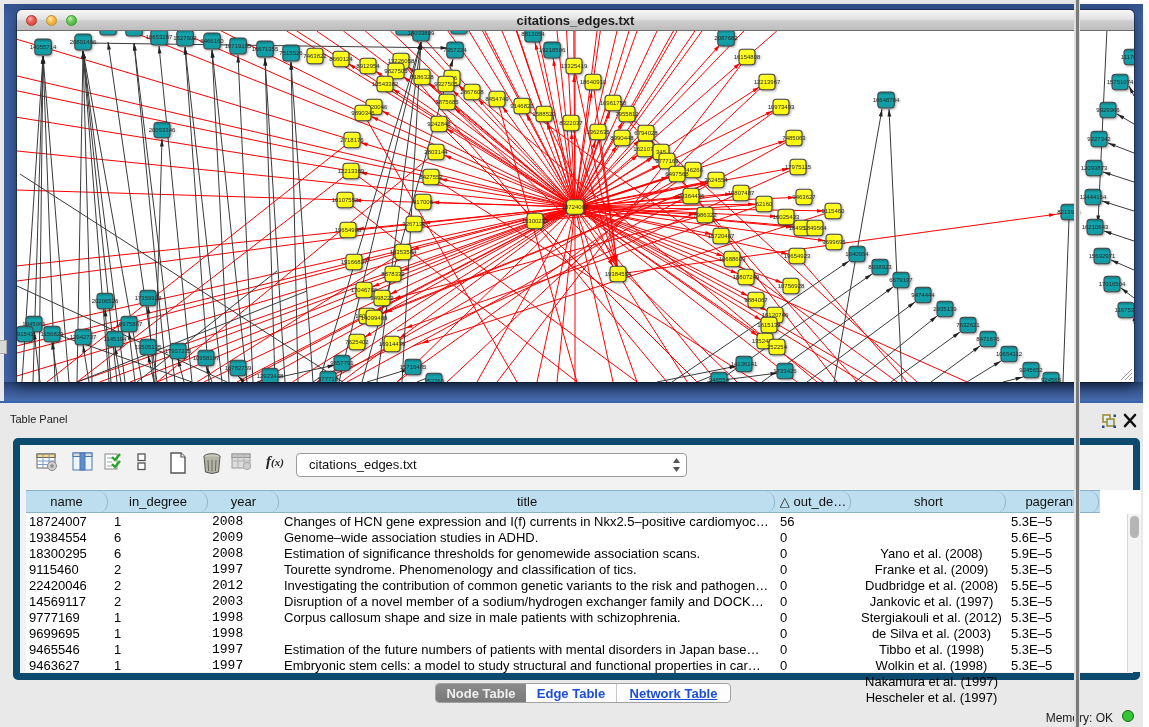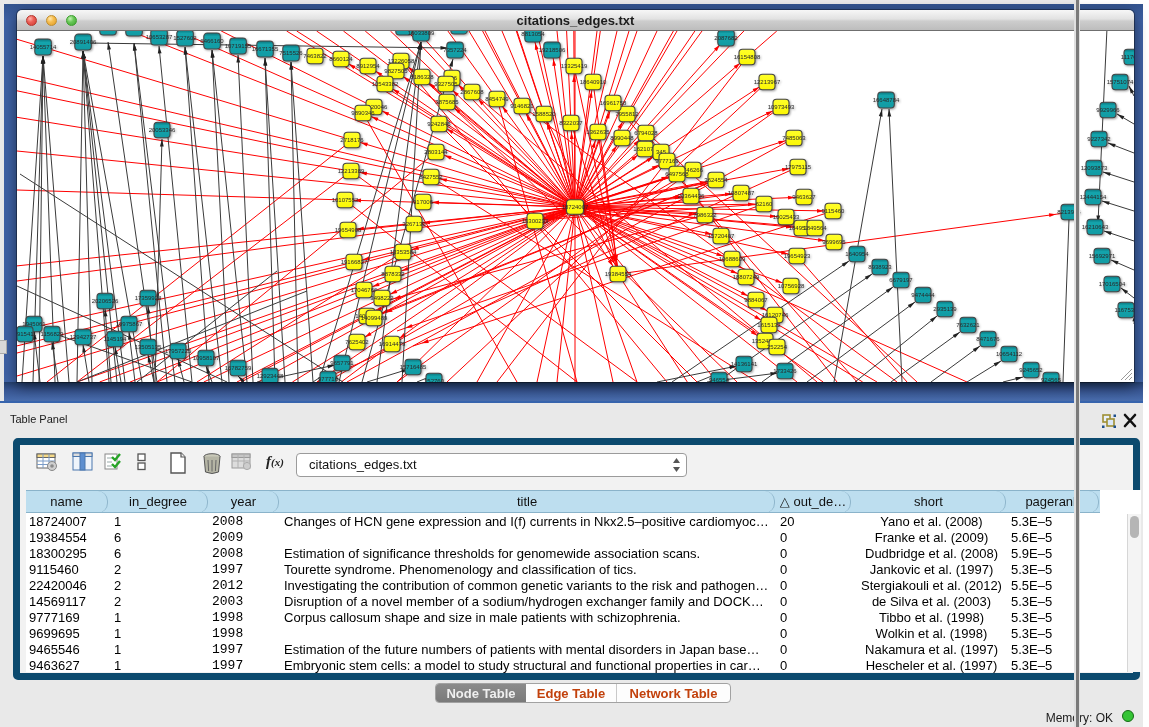--- a/index.html
+++ b/index.html
@@ -40,29 +40,29 @@
 .th { position:absolute; top:0; height:22px; line-height:22px; text-align:center; font-size:13px; color:#111;
   border-right:1px solid #8fb6cc;border-radius:10px; }
 #tbody { position:absolute; left:0; top:24px; width:1101px; font-size:13px; color:#000; }
 .tr { position:relative; height:16px; line-height:16px; white-space:nowrap; }
 .c { position:absolute; top:0; overflow:hidden; }
 .c1 { left:3px;  width:80px; }
 .c2 { left:88px; width:95px; }
 .c3 { left:186px; width:68px;font-family:Liberation Mono, monospace; }
 .c4 { left:258px; width:492px; }
 .c5 { left:754px; width:72px; }
-.c6 { left:828px; width:155px; text-align:center; }
+.c6 { left:828px; width:155px; text-align:center;margin-top:32px; }
 .c7 { left:985px; width:100px; }
 #vscroll { position:absolute; left:1101px; top:24px; width:14px; height:158px; background:#f4f4f4; border-left:1px solid #d6d6d6; }
 #vthumb { position:absolute; left:2px; top:2px; width:9px; height:22px; background:#b5b5b5; border-radius:5px; }
 
 #tabs { position:absolute; left:415px; top:238px; height:20px; display:flex;
   border:1px solid #a2a2a2; border-radius:4px; overflow:hidden; background:#fdfdfd; }
-.tab { height:20px; line-height:19px; font-size:13px; font-weight:bold; color:#c2410c; text-align:center; }
-.tab.w1 { width:90px; } .tab.w2 { width:91px; } .tab.w3 { width:113px; }
+.tab { height:20px; line-height:19px; font-size:13px; font-weight:bold; color:#1d4ed8; text-align:center; }
+.tab.w1 { width:90px; } .tab.w2 { width:91px; } .tab.w3 { width:113px;text-decoration:underline; }
 .tab.sel { background:linear-gradient(180deg,#8b8b8b,#787878); color:#efefef; }
 .tab.mid { border-right:1px solid #c9c9c9; }
 #mem { position:absolute; right:30px; top:308px; font-size:12px; color:#1a1a1a; }
 #memdot { position:absolute; right:9px; top:307px; width:12px; height:12px; border-radius:50%;
   background:#35c435; border:1.5px solid #156a15; }
 </style></head>
 <body>
 <div id="app">
   <div id="bluepanel"></div>
   <div id="blueband"></div>
@@ -878,28 +878,29 @@
           <div class="th" style="left:750px;width:75px">△ out_de…</div>
           <div class="th" style="left:826px;width:154px">short</div>
           <div class="th" style="left:981px;width:92px">pagerank</div>
                   </div>
         <div id="tbody">
 <div class="tr">
 <div class="c c1">18724007</div>
               <div class="c c2">1</div>
               <div class="c c3">2008</div>
 <div class="c c4">Changes of HCN gene expression and I(f) currents in Nkx2.5–positive cardiomyoc…</div>
-              <div class="c c5">20</div>
+              <div class="c c5">56</div>
               <div class="c c6">Yano et al. (2008)</div>
 <div class="c c7">5.3E–5</div>
             </div>
 <div class="tr">
 <div class="c c1">19384554</div>
               <div class="c c2">6</div>
               <div class="c c3">2009</div>
+<div class="c c4">Genome–wide association studies in ADHD.</div>
               <div class="c c5">0</div>
               <div class="c c6">Franke et al. (2009)</div>
 <div class="c c7">5.6E–5</div>
             </div>
 <div class="tr">
 <div class="c c1">18300295</div>
               <div class="c c2">6</div>
               <div class="c c3">2008</div>
 <div class="c c4">Estimation of significance thresholds for genomewide association scans.</div>
               <div class="c c5">0</div>

